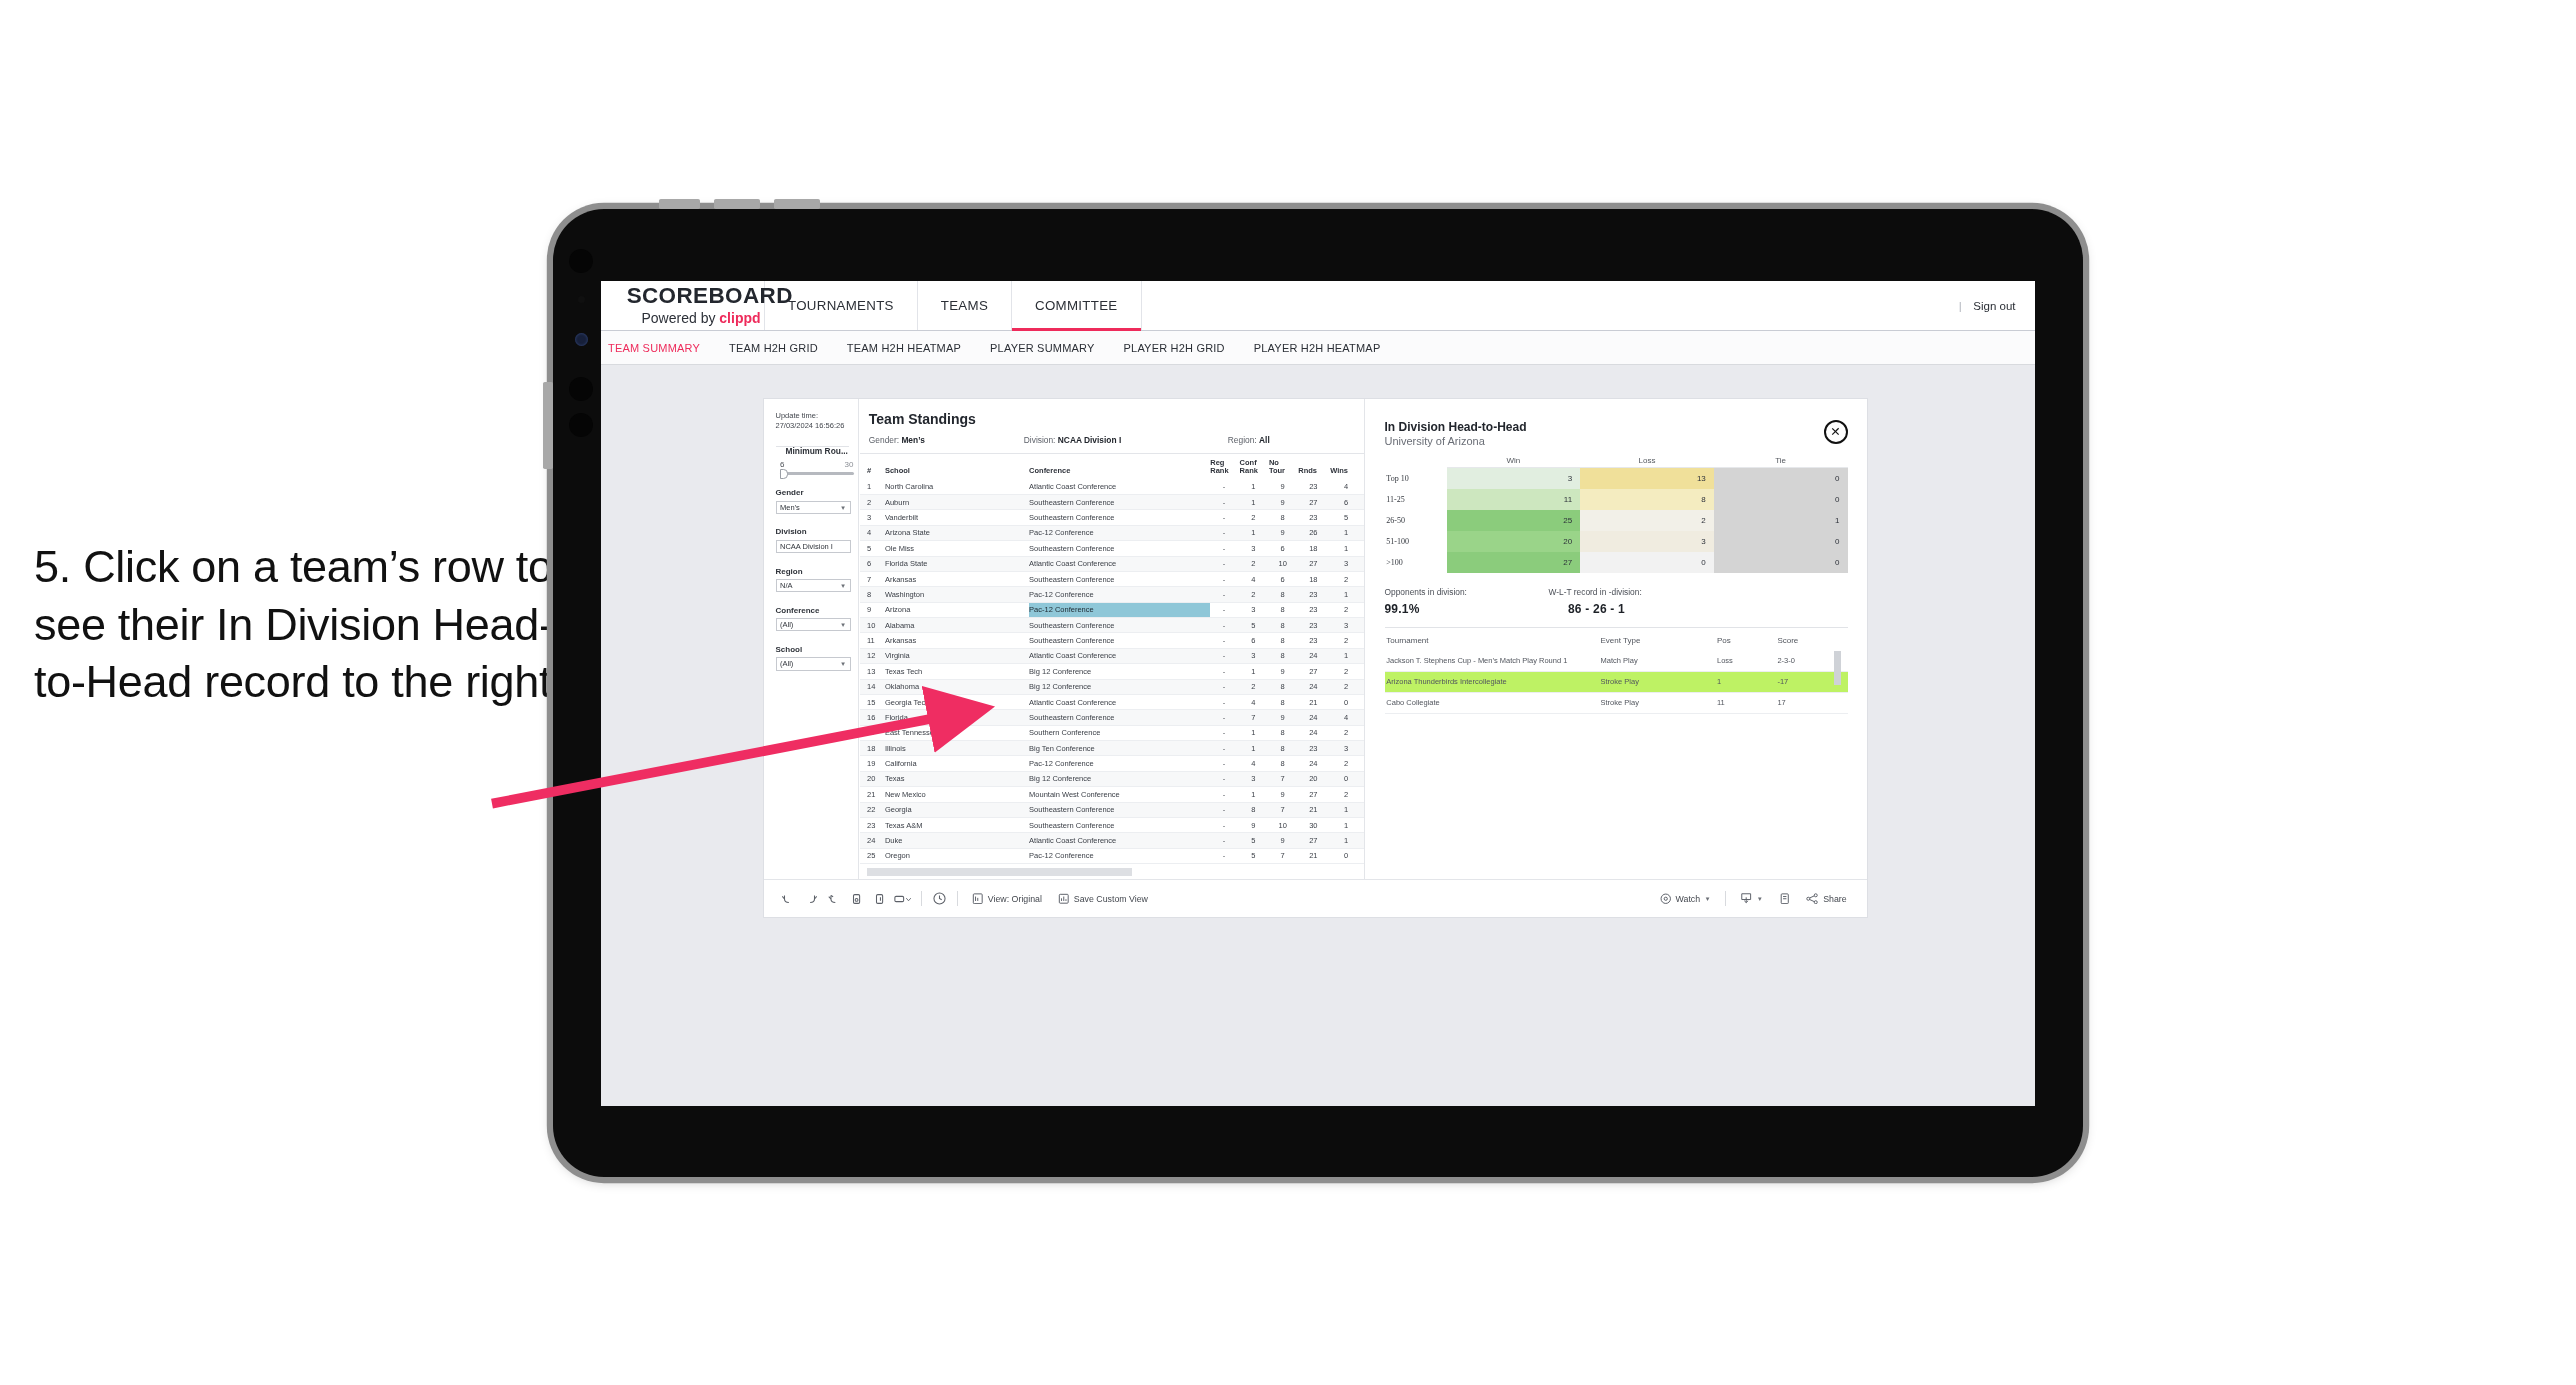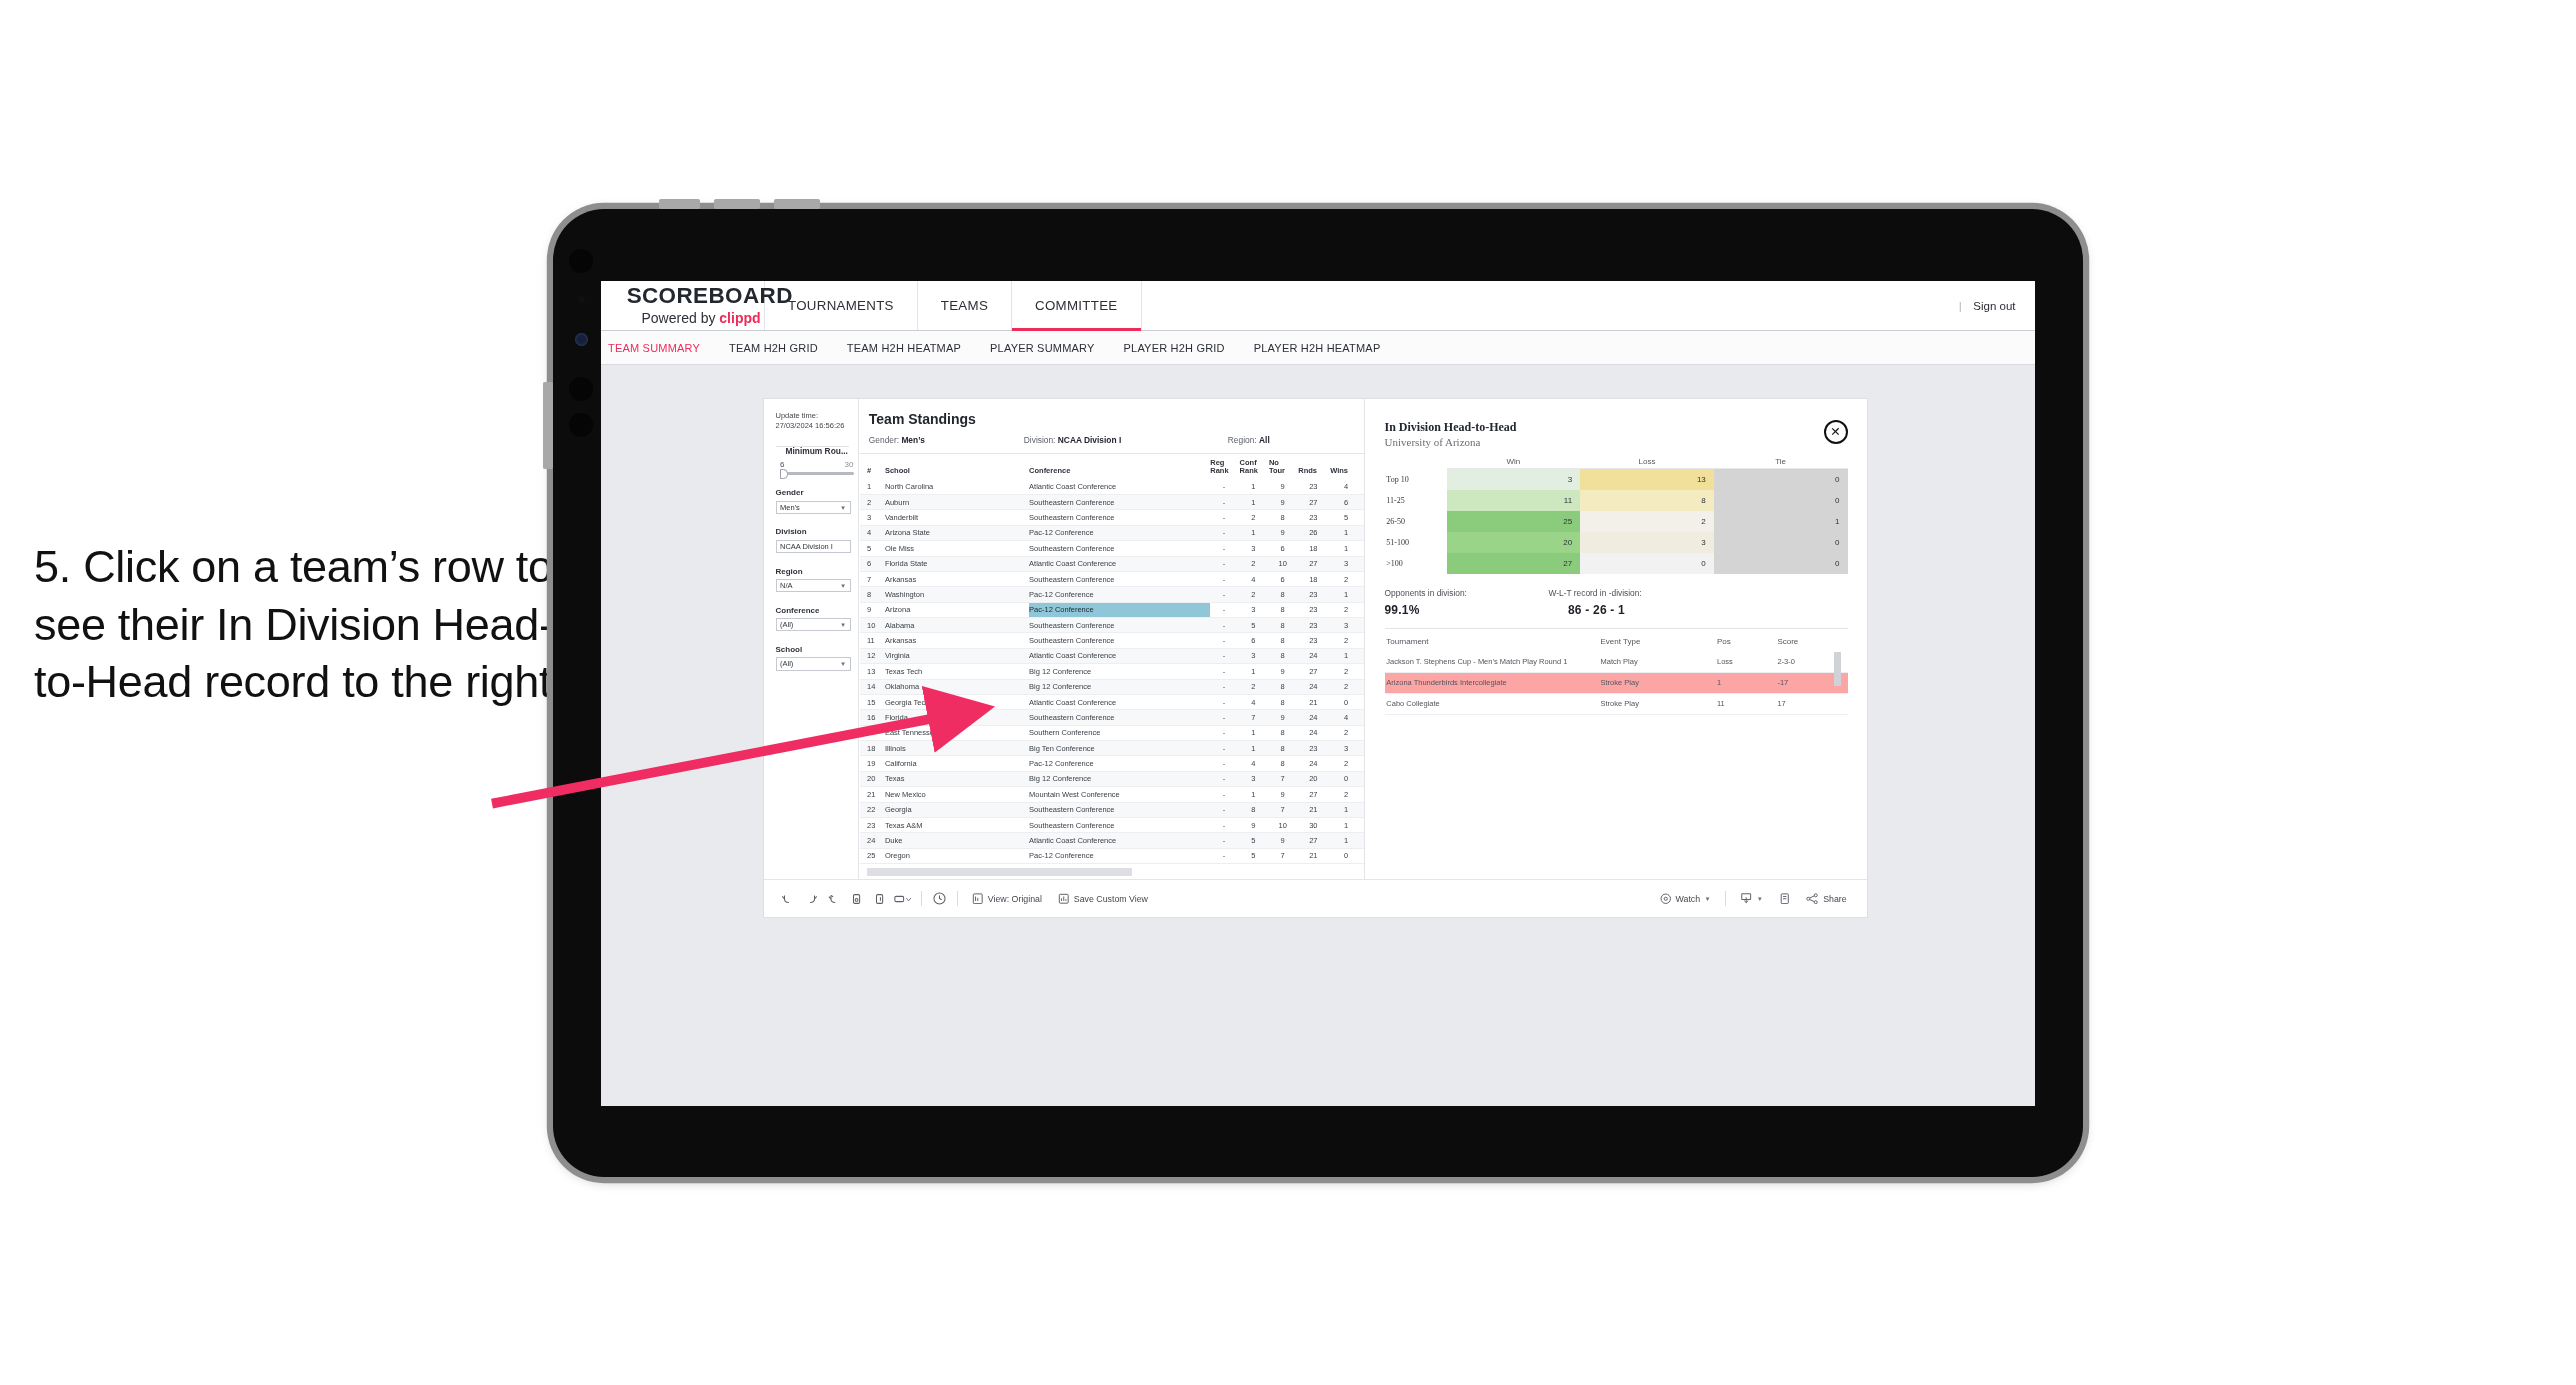--- a/index.html
+++ b/index.html
@@ -187,21 +187,21 @@
   th.c-small, th.c-rnds, th.c-wins { text-align: center; }
   #hscroll { margin: 4.4px 0 0 7px; width: 265px; height: 8px; background: #dddfe3; }
 
   
   #h2h {
     position: absolute; left: 600px; top: 0;
     width: 503px; height: 480px;
     border-left: 0.9px solid #e3e5e9;
     padding: 21px 19.5px 0 19.5px;
   }
-  #h2h-head { display: flex; align-items: flex-start; font-family: Liberation Serif, serif; }
+  #h2h-head { display: flex; align-items: flex-start; }
   #h2h-title { font-size: 12px; font-weight: 700; color: #22262d; }
   #h2h-sub { font-size: 11px; color: #6a6e76; margin-top: 0.9px; }
   #close-btn {
     margin-left: auto; width: 24px; height: 24px; border-radius: 50%;
     border: 2.1px solid #111; display: flex; align-items: center; justify-content: center;
     font-size: 12.4px; color: #111; cursor: pointer; line-height: 1; font-weight: 500;
   }
 
   table.h2h { width: 100%; border-collapse: collapse; margin-top: 8.8px; table-layout: fixed; }
   table.h2h th {
@@ -225,21 +225,21 @@
   #tourn-wrap { margin-top: 10.6px; border-top: 0.9px solid #e1e3e7; position: relative; }
   table.tourn { width: 100%; border-collapse: collapse; table-layout: fixed; margin-top: 5.3px; }
   table.tourn th {
     font-size: 8px; font-weight: 400; color: #52565e; text-align: left;
     padding: 2.7px 0 6.2px 1.8px;
   }
   table.tourn td {
     font-size: 7.5px; color: #52565e; padding: 5.3px 3.5px 5.3px 1.8px;
     vertical-align: middle; line-height: 1.25; border-bottom: 0.9px solid #eceef1;
   }
-  table.tourn tr.alt td { background: #fca5a5; }
+  table.tourn tr.alt td { background: #bef264; }
   .t-name { width: 149px; }
   .t-type { width: 81px; }
   .t-pos  { width: 42px; }
   .t-score{ width: 50px; margin-left: 24px; }
   #tourn-scroll {
     position: absolute; right: 7px; top: 23px; width: 6.2px; height: 34px; background: #cfd2d7;
   }
   #tourn-scroll-bg {
     position: absolute; right: 7px; top: 23px; width: 6.2px; height: 104px; background: #f0f1f3; z-index:-1;
   }

